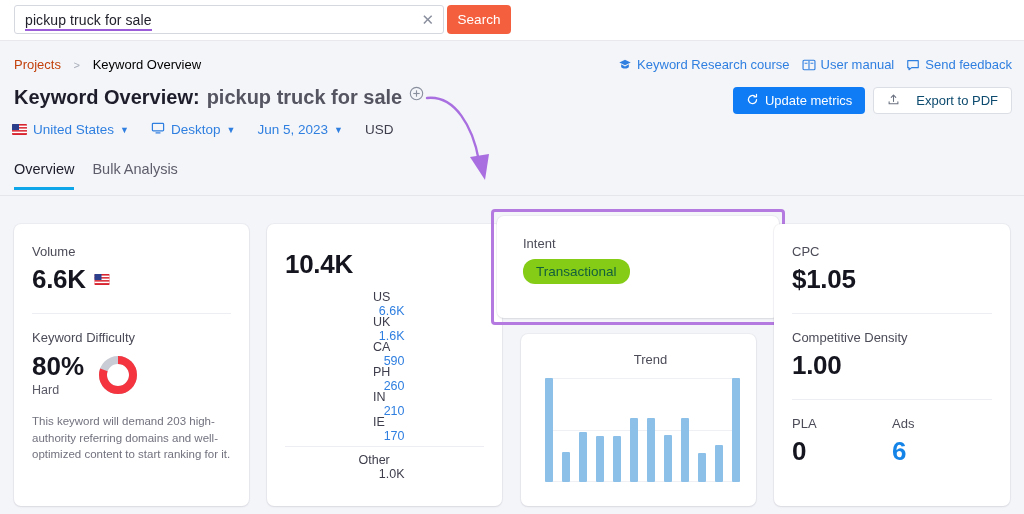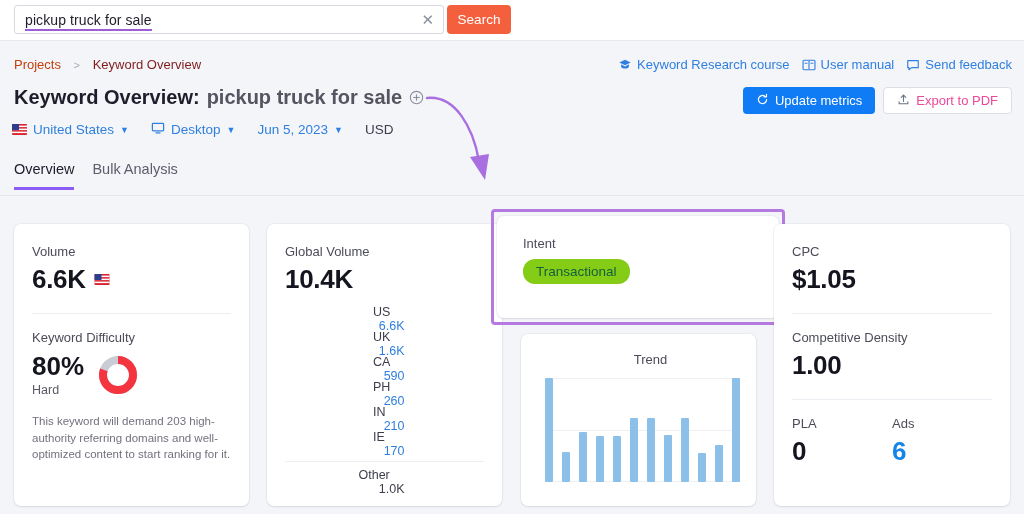--- a/index.html
+++ b/index.html
@@ -31,60 +31,60 @@
   .search-btn {
     position: absolute; left: 447px; top: 5px; width: 64px; height: 29px;
     background: #f4603e; border-radius: 4px; color: #fff;
     font-size: 13.5px; text-align: center; line-height: 29px; cursor: pointer;
   }
 
   
   .crumbs { position: absolute; left: 14px; top: 57px; font-size: 13px; color: #6b7280; }
   .crumbs .c1 { color: #c2410c; cursor: pointer; }
   .crumbs .sep { color: #a8acb8; margin: 0 9px; font-size: 11px; }
-  .crumbs .c2 { color: #7f1d1d; }
+  .crumbs .c2 { color: #000000; }
 
   
   .hlinks { position: absolute; right: 12px; top: 57px; display: flex; gap: 12px; align-items: center; }
   .hlink { display: flex; align-items: center; gap: 5px; font-size: 13px; color: #2f7fe0; cursor: pointer; }
   .hlink svg { display: block; }
 
   
-  .title-row { position: absolute; left: 14px; top: 86px; display: flex; align-items: flex-end; }
+  .title-row { position: absolute; left: 14px; top: 86px; display: flex; align-items: flex-start; }
   .t-main { font-size: 20px; font-weight: bold; color: #1d1d2b; }
   .t-kw { font-size: 20px; font-weight: bold; color: #555562; margin-left: 7px; }
   .t-plus { margin-left: 7px; cursor: pointer; }
 
   
   .actions { position: absolute; right: 12px; top: 87px; display: flex; gap: 8px; }
   .btn-blue {
     height: 27px; background: #0f7bf4; border-radius: 4px; color: #fff;
     font-size: 13px; display: flex; align-items: center; gap: 6px;
     padding: 0 13px; cursor: pointer;
   }
   .btn-ghost {
     height: 27px; background: #fff; border: 1px solid #dcdee6; border-radius: 4px;
-    color: #ec4899; font-size: 13px; display: flex; align-items: center; gap: 6px;
+    color: #0c4a6e; font-size: 13px; display: flex; align-items: center; gap: 16px;
     padding: 0 13px; cursor: pointer;
   }
 
   
   .filters { position: absolute; left: 12px; top: 121px; display: flex; align-items: center; gap: 22px; }
   .filt { display: flex; align-items: center; gap: 6px; font-size: 13.5px; color: #2f7fe0; cursor: pointer; }
   .filt-static { font-size: 13.5px; color: #3d3d4c; }
   .cv { font-size: 9px; color: #2f7fe0; }
 
   
   .flag { display: inline-block; border-radius: 1px; overflow: hidden; vertical-align: middle; }
   .flag svg { display: block; }
 
   
   .tabs { position: absolute; left: 14px; top: 161px; display: flex; gap: 18px; }
   .tab { font-size: 14.5px; color: #5d5d6b; padding-bottom: 10px; cursor: pointer; }
-  .tab.active { color: #1d1d2b; border-bottom: 3px solid #8b5cf6; }
+  .tab.active { color: #1d1d2b; border-bottom: 3px solid #0ea5e9; }
   .tabs-line { position: absolute; left: 0; top: 195px; width: 1024px; height: 1px; background: #e4e6ec; }
 
   
   .card {
     position: absolute; background: #fff; border-radius: 7px;
     box-shadow: 0 1px 2px rgba(20,25,50,.09), 0 0 0 1px rgba(20,25,50,.035);
   }
   .card-vol   { left: 14px;  top: 224px; width: 235px; height: 282px; }
   .card-glob  { left: 267px; top: 224px; width: 235px; height: 282px; }
   .card-intent{ left: 497px; top: 216px; width: 282px; height: 102px; }
@@ -284,21 +284,20 @@
           <circle cx="22" cy="22" r="15" fill="none" stroke="#f4353f" stroke-width="8" stroke-dasharray="75.4 94.2" stroke-dashoffset="0" transform="rotate(-90 22 22)"></circle>
         </svg>
       </div>
     </div>
     <div class="kd-desc">This keyword will demand 203 high-authority referring domains and well-optimized content to start ranking for it.</div>
   </div>
 </div>
 
 <div class="card card-glob">
   <div style="padding:20px 18px 0 18px;">
-    <div class="lbl">Global Volume</div>
     <div class="big" style="margin-top:5px;">10.4K</div>
 
     <div style="margin-top:10px;">
       <div class="grow">
         <span class="flag">
             <svg width="15" height="11" viewBox="0 0 15 11">
               <rect width="15" height="11" fill="#d7232e"></rect>
               <rect y="1.6" width="15" height="1.5" fill="#fff"></rect>
               <rect y="4.6" width="15" height="1.5" fill="#fff"></rect>
               <rect y="7.6" width="15" height="1.5" fill="#fff"></rect>

